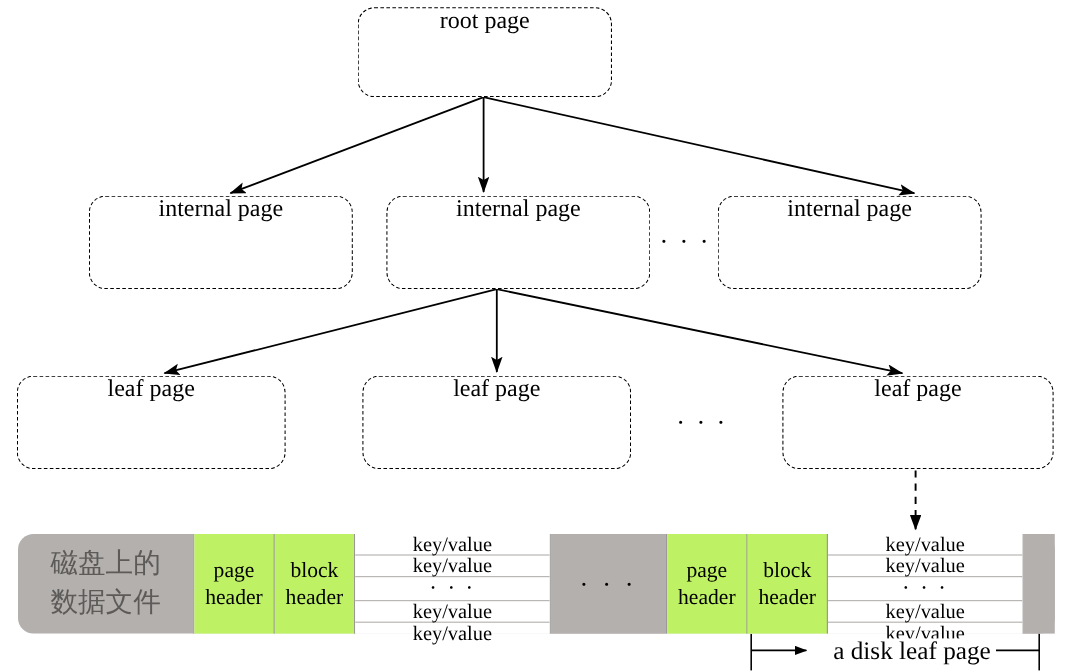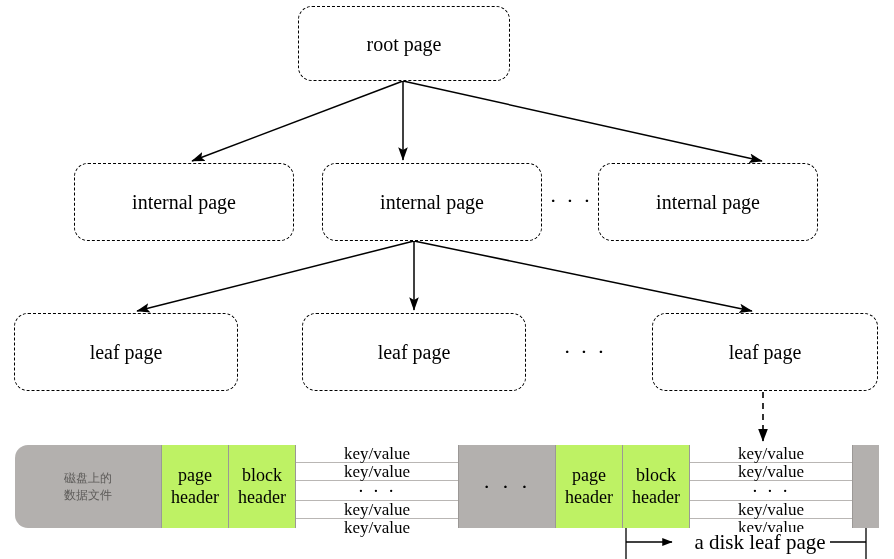--- a/index.html
+++ b/index.html
@@ -18,21 +18,21 @@
     overflow: hidden;
   }
   
   .node {
     position: absolute;
     box-sizing: border-box;
     border: 1.6px dashed #000000;
     border-radius: 14px;
     background: #ffffff;
     display: flex;
-    align-items: center;
+    align-items: flex-start;
     justify-content: center;
     font-size: 20px;
     color: #000000;
     line-height: 1;
   }
   .ellipsis-h {
     position: absolute;
     font-size: 22px;
     letter-spacing: 2px;
     color: #000000;
@@ -64,21 +64,21 @@
     align-items: stretch;
   }
   .disk-label {
     width: 146px;
     flex: none;
     display: flex;
     flex-direction: column;
     align-items: center;
     justify-content: center;
     color: #5d5b59;
-    font-size: 12px;
+    font-size: 23px;
     line-height: 1.35;
     font-family: "DejaVu Sans", "Liberation Sans", sans-serif;
   }
   .page-group {
     flex: none;
     display: flex;
     align-items: stretch;
     background: #ffffff;
     border-left: 1px solid #9b9896;
     border-right: 1px solid #9b9896;

